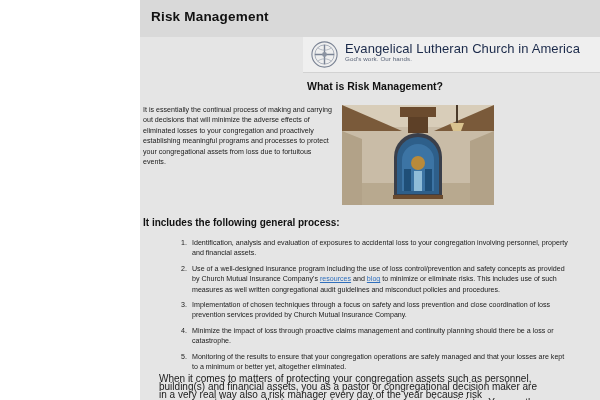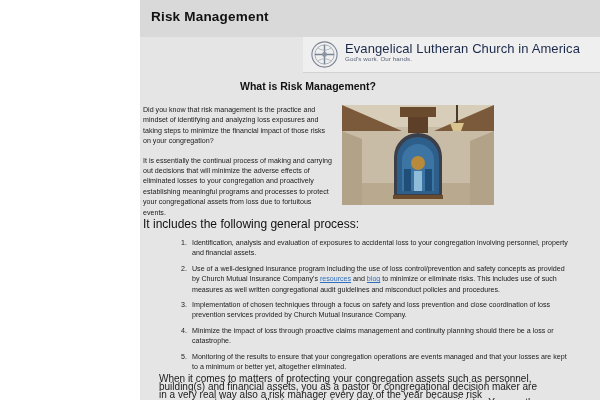--- a/index.html
+++ b/index.html
@@ -89,20 +89,21 @@
     left: 140px;
     top: 72px;
     width: 460px;
     height: 328px;
   }
   .doc-heading {
     position: absolute;
     left: 100px;
     top: 8px;
     width: 270px;
+    text-align: center;
     font-size: 10.5px;
     font-weight: bold;
     color: #111111;
   }
   .col-text {
     position: absolute;
     left: 3px;
     top: 33px;
     width: 190px;
     font-size: 7.1px;
@@ -122,22 +123,22 @@
     background: #6e5a45;
   }
   .photo svg {
     display: block;
   }
   .includes-line {
     position: absolute;
     left: 3px;
     top: 145px;
     width: 400px;
-    font-size: 12px;
-    font-weight: normal;
+    font-size: 10px;
+    font-weight: bold;
     color: #111111;
   }
   .ol-list {
     position: absolute;
     left: 3px;
     top: 158px;
     width: 380px;
     margin: 8px;
     padding: 0 0 0 38px;
     font-size: 7.1px;
@@ -188,21 +189,20 @@
   <div class="logo-text">
     <div class="logo-name">Evangelical Lutheran Church in America</div>
     <div class="logo-tag">God's work. Our hands.</div>
   </div>
 
   <div class="content">
 
     <div class="doc-heading">What is Risk Management?</div>
 
     <div class="col-text">
-      <p>Did you know that risk management is the practice and mindset of identifying and analyzing loss exposures and taking steps to minimize the financial impact of those risks on your congregation?</p>
       <p>It is essentially the continual process of making and carrying out decisions that will minimize the adverse effects of eliminated losses to your congregation and proactively establishing meaningful programs and processes to protect your congregational assets from loss due to fortuitous events.</p>
     </div>
 
     <div class="photo">
       <svg width="152" height="100" viewBox="0 0 152 100">
         <rect x="0" y="0" width="152" height="100" fill="#c9bca7"></rect>
         <rect x="0" y="0" width="152" height="22" fill="#d8cdb9"></rect>
         <rect x="0" y="78" width="152" height="22" fill="#b8a98f"></rect>
 
         <path d="M0 0 L60 26 L0 26 Z" fill="#7a5a3a"></path>
@@ -227,19 +227,19 @@
       </svg>
     </div>
 
     <div class="includes-line">It includes the following general process:</div>
 
     <ol class="ol-list">
         <li>Identification, analysis and evaluation of exposures to accidental loss to your congregation involving personnel, property and financial assets.</li>
         <li>Use of a well-designed insurance program including the use of loss control/prevention and safety concepts as provided by Church Mutual Insurance Company's <a class="link" href="#">resources</a> and <a class="link" href="#">blog</a> to minimize or eliminate risks. This includes use of such measures as well written congregational audit guidelines and misconduct policies and procedures.</li>
         <li>Implementation of chosen techniques through a focus on safety and loss prevention and close coordination of loss prevention services provided by Church Mutual Insurance Company.</li>
         <li>Minimize the impact of loss through proactive claims management and continuity planning should there be a loss or catastrophe.</li>
-        <li>Monitoring of the results to ensure that your congregation operations are events managed and that your losses are kept to a minimum or better yet, altogether eliminated.</li>
+        <li>Monitoring of the results to ensure that your congregation operations are safely managed and that your losses are kept to a minimum or better yet, altogether eliminated.</li>
       </ol>
 
     <p class="closing">When it comes to matters of protecting your congregation assets such as personnel, building(s) and financial assets, you as a pastor or congregational decision maker are in a very real way also a risk manager every day of the year because risk management is an excellent approach to protecting your ongoing ministry. You are the key!</p>
 
   </div>
 </div>
 
 </body></html>

